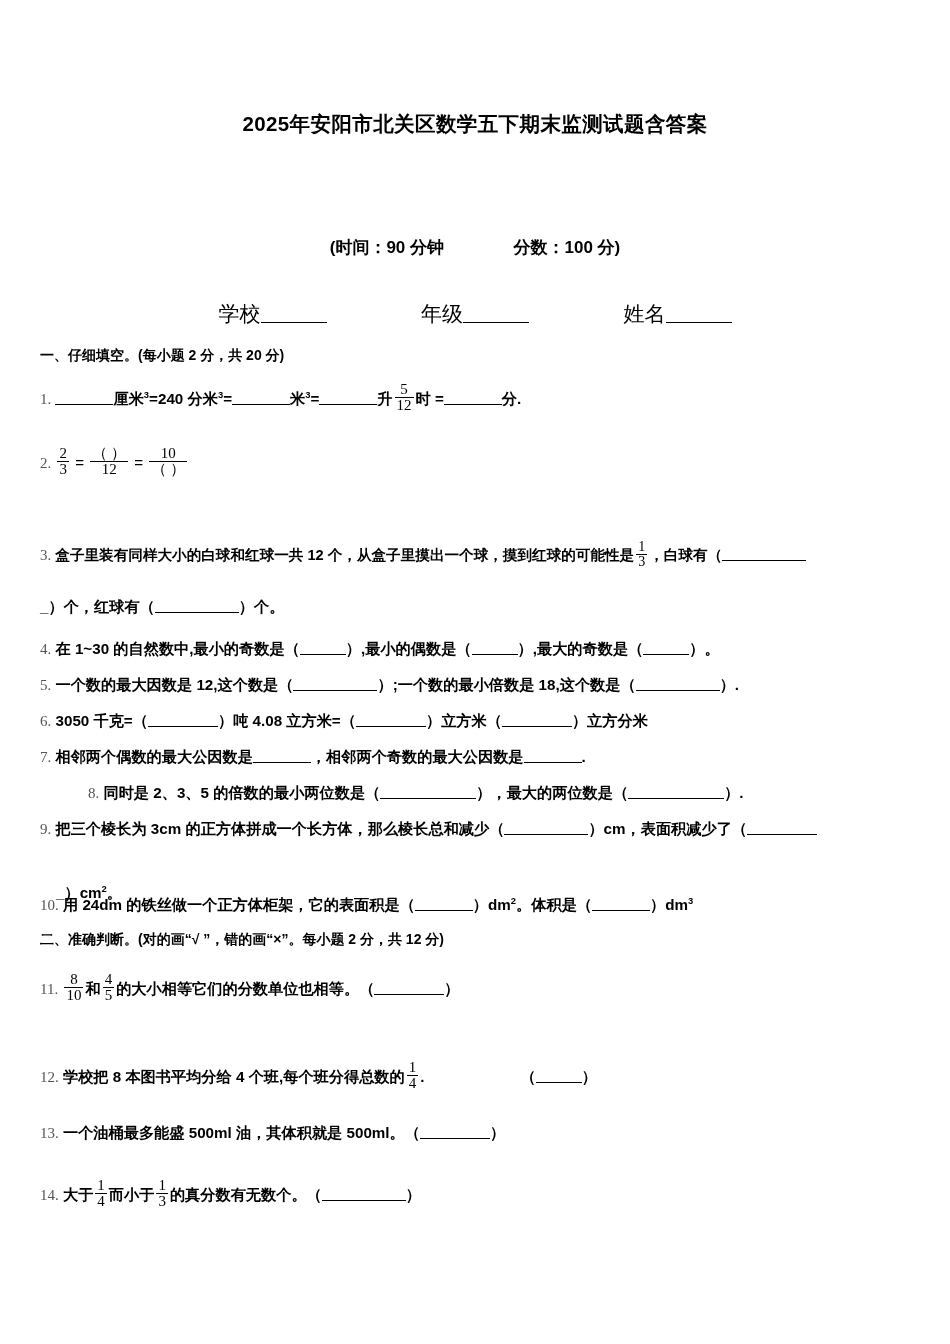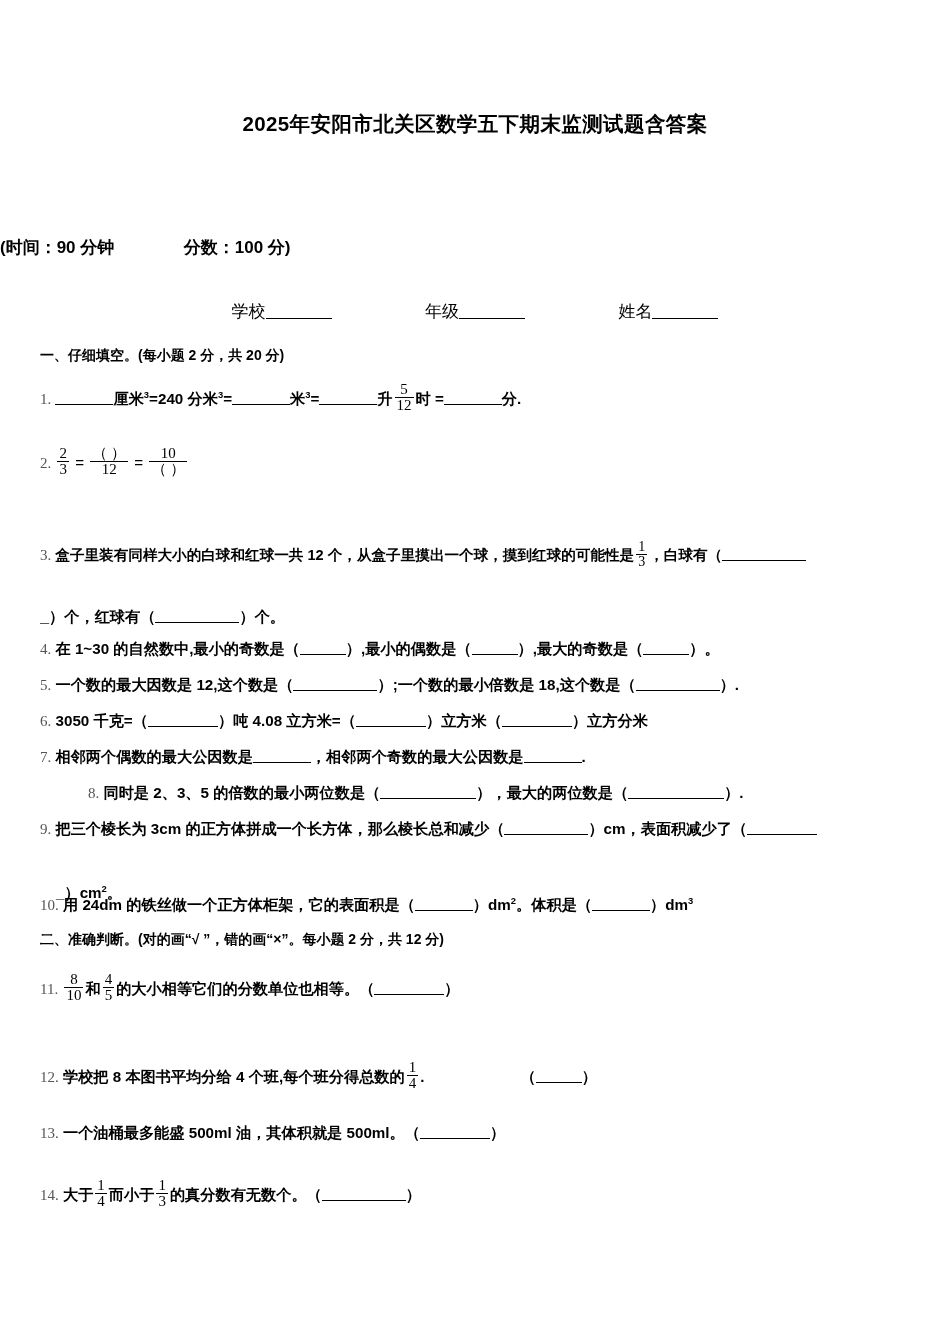--- a/index.html
+++ b/index.html
@@ -36,38 +36,38 @@
     font-size: 20.5px;
     letter-spacing: 0.4px;
   }
 
   
   .meta-line {
     position: absolute;
     left: 0;
     right: 0;
     top: 236px;
-    text-align: left;
+    text-align: center;
     font-family: "Liberation Sans", "DejaVu Sans", sans-serif;
     font-weight: bold;
     font-size: 17px;
   }
   .meta-line .gap {
     display: inline-block;
     width: 60px;
   }
 
   .fields-line {
     position: absolute;
     left: 0;
     right: 0;
     top: 300px;
     text-align: center;
-    font-family: Liberation Sans, sans-serif;
-    font-size: 17px;
+    font-family: Liberation Serif, serif;
+    font-size: 21px;
   }
   .fields-line .field {
     display: inline-block;
   }
   .fields-line .fgap {
     display: inline-block;
     width: 84px;
   }
   .ul-s { display:inline-block; border-bottom:1px solid #000; width:66px; height:0.95em; vertical-align:-2px; }
 
@@ -165,21 +165,21 @@
       <span class="txt">=</span>
       <span class="frac"><span class="n">（  ）</span><span class="d">12</span></span>
       <span class="txt">=</span>
       <span class="frac"><span class="n">10</span><span class="d">（  ）</span></span>
     </div>
 
     <div class="row q" style="top:192px; font-size:14.6px;">
       <span class="num">3.</span>
       <span class="txt">盒子里装有同样大小的白球和红球一共 12 个，从盒子里摸出一个球，摸到红球的可能性是</span><span class="frac frac-sm"><span class="n">1</span><span class="d">3</span></span><span class="txt">，白球有（</span><span class="b7"></span>
     </div>
-    <div class="row q" style="top:260px;font-family:Liberation Mono, monospace;">
+    <div class="row q" style="top:250px;">
       <span class="txt">_）个，红球有（</span><span class="b7"></span><span class="txt">）个。</span>
     </div>
 
     <div class="row q" style="top:292px;">
       <span class="num">4.</span>
       <span class="txt">在 1~30 的自然数中,最小的奇数是（</span><span class="b4"></span><span class="txt">）,最小的偶数是（</span><span class="b4"></span><span class="txt">）,最大的奇数是（</span><span class="b4"></span><span class="txt">）。</span>
     </div>
 
     <div class="row q" style="top:328px;">
       <span class="num">5.</span>

